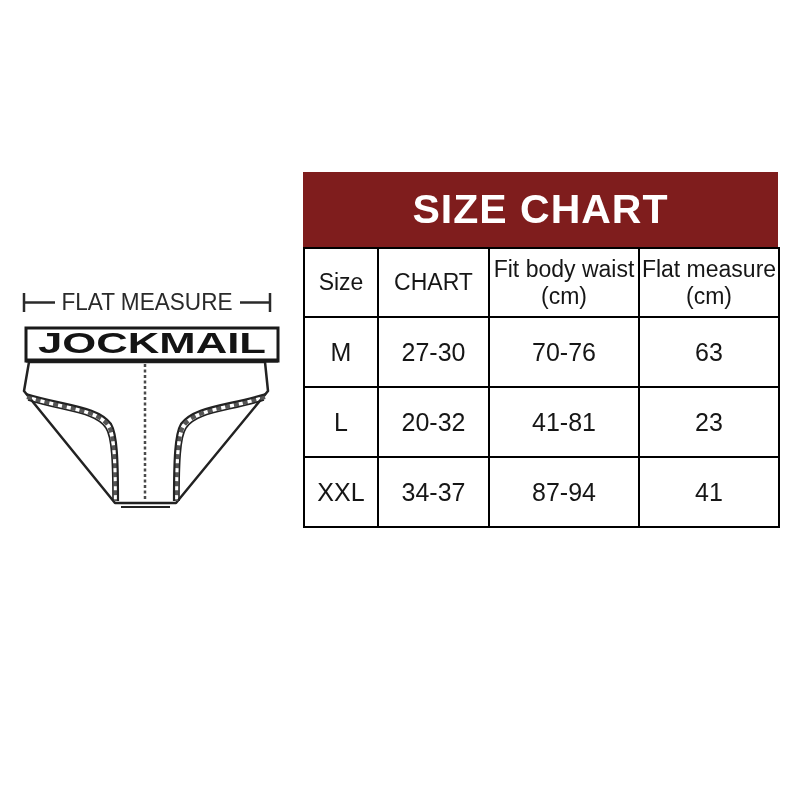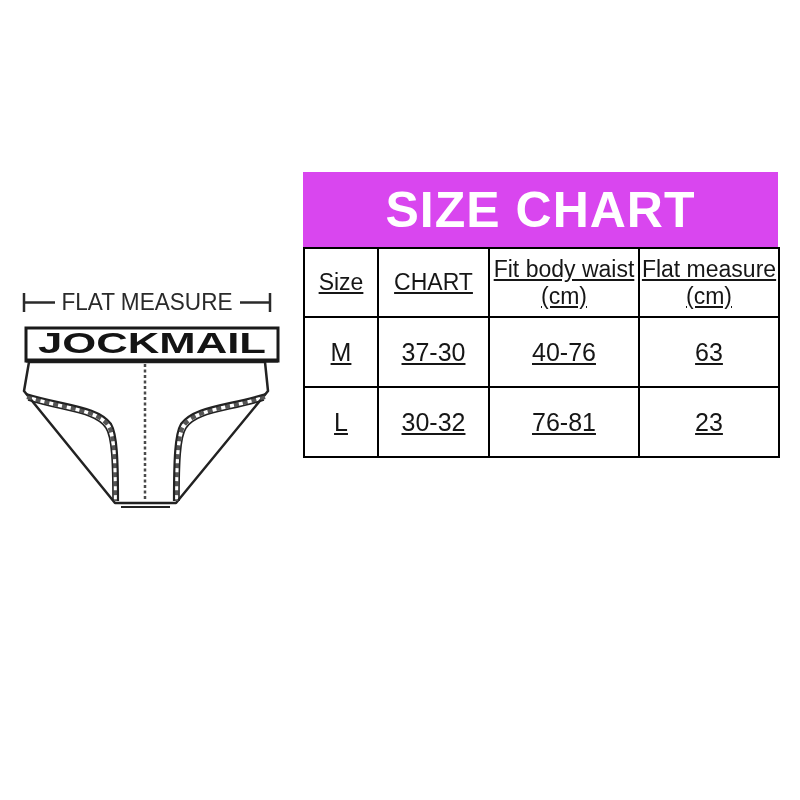--- a/index.html
+++ b/index.html
@@ -23,36 +23,35 @@
   }
 
   
   .table-wrap {
     position: absolute;
     left: 303px; top: 172px;
     width: 475px;
   }
   .chart-title {
     height: 75px;
-    background: #d946ef;
+    background: #7f1d1d;
     color: #ffffff;
     display: flex;
     align-items: center;
     justify-content: center;
-    font-size: 50px;
+    font-size: 41px;
     font-weight: 700;
     letter-spacing: 1px;
   }
   table.size-table {
     border-collapse: collapse;
     table-layout: fixed;
     width: 100%;
     color: #161616;
     background: #3b82f6;
-    text-decoration: underline;
   }
   .size-table th, .size-table td {
     border: 2px solid #000000;
     text-align: center;
     vertical-align: middle;
     background: #ffffff;
     padding: 0;
   }
   .size-table th {
     height: 67px;
@@ -129,27 +128,33 @@
             <div class="th-sub">(cm)</div>
           </th>
           <th>
             <div class="th-main">Flat measure</div>
             <div class="th-sub">(cm)</div>
           </th>
         </tr>
 
         <tr>
           <td>M</td>
-          <td>37-30</td>
-          <td>40-76</td>
+          <td>27-30</td>
+          <td>70-76</td>
           <td>63</td>
         </tr>
         <tr>
           <td>L</td>
-          <td>30-32</td>
-          <td>76-81</td>
+          <td>20-32</td>
+          <td>41-81</td>
           <td>23</td>
+        </tr>
+        <tr>
+          <td>XXL</td>
+          <td>34-37</td>
+          <td>87-94</td>
+          <td>41</td>
         </tr>
       </tbody>
     </table>
   </div>
 
 </div>
 
 </body></html>

